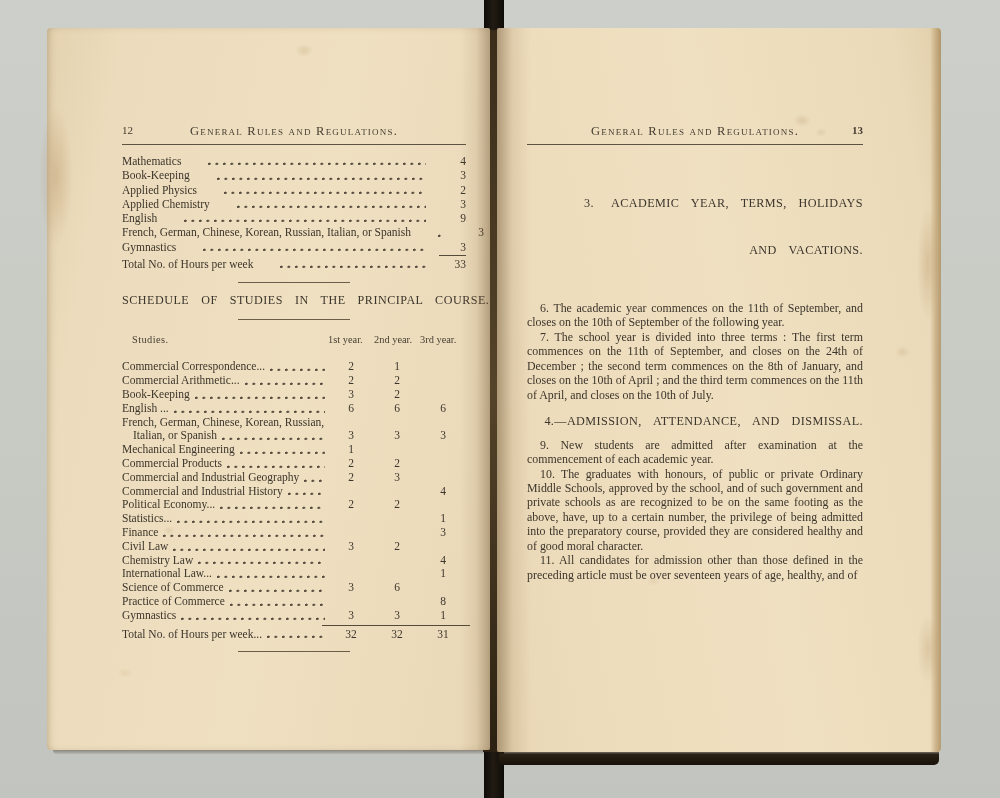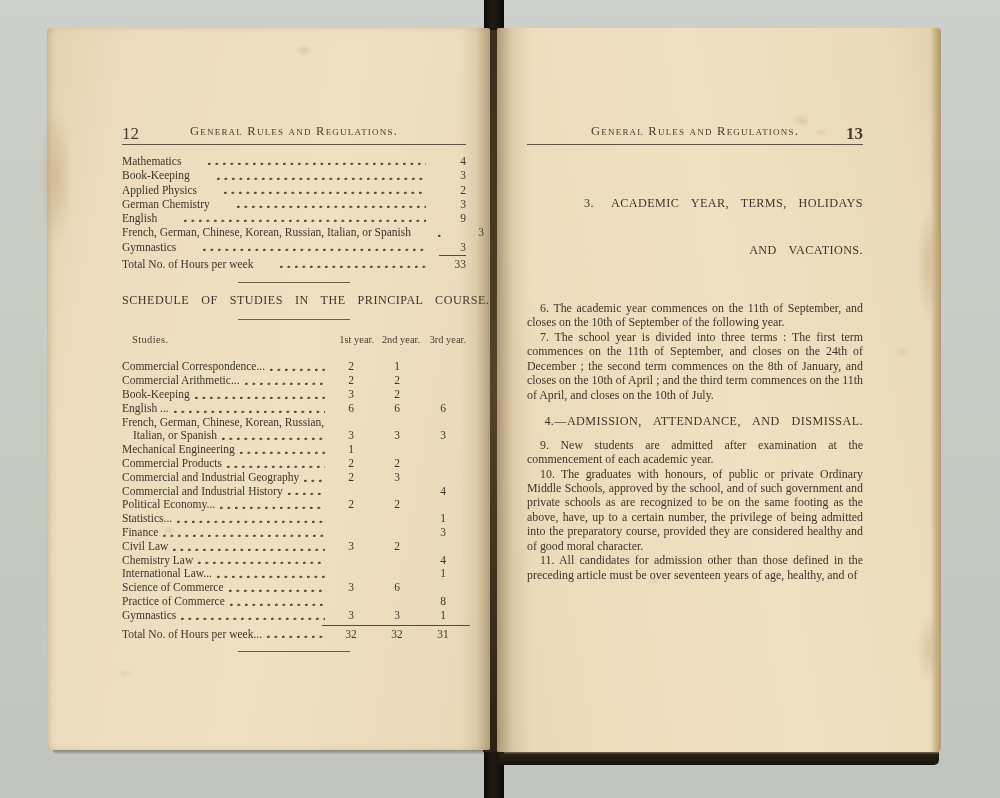--- a/index.html
+++ b/index.html
@@ -34,21 +34,21 @@
     background:linear-gradient(to left,rgba(140,105,60,0),rgba(140,105,60,.15) 55%,rgba(88,60,26,.42));border-radius:2px 0 0 2px;}
   .fore-edge{position:absolute;right:0;top:0;width:11px;height:100%;border-radius:0 4px 4px 0;
     background:linear-gradient(to right,rgba(190,160,110,0),rgba(172,138,88,.5) 55%,rgba(146,112,64,.6));}
   .stain{position:absolute;border-radius:50%;background:radial-gradient(closest-side,rgba(158,112,58,.32),rgba(158,112,58,0));pointer-events:none;}
 
   .content{position:absolute;}
   .page.left .content{left:75px;top:96px;width:344px;}
   .page.right .content{left:30px;top:96px;width:336px;}
 
   .running-head{position:relative;text-align:center;font-variant:small-caps;letter-spacing:1.2px;font-size:12.6px;color:#453d31;height:16px;}
-  .pagenum{position:absolute;top:0;font-variant:normal;letter-spacing:0;font-size:17px;}
+  .pagenum{position:absolute;top:0;font-variant:normal;letter-spacing:0;font-size:11px;}
   .pn-left{left:0;} .pn-right{right:0;font-weight:bold;}
   .head-rule{border:none;border-top:1.4px solid rgba(68,58,43,.85);margin:4px 0 0;}
 
   
   .hours{margin-top:9px;}
   .hrow{display:flex;align-items:baseline;font-size:11.5px;line-height:14.3px;gap:22px;}
   .hlabel{white-space:nowrap;}
   .hval{flex:0 0 15px;text-align:right;white-space:nowrap;}
   .leader{flex:1 1 6px;min-width:6px;height:10px;align-self:flex-end;margin:0 3px 2px 5px;
     background-image:radial-gradient(circle at 1.3px 1.8px,rgba(62,53,42,.85) 1.05px,rgba(62,53,42,0) 1.5px);
@@ -57,21 +57,21 @@
   .total-row{margin-top:1px;}
 
   .divider{width:112px;border:none;border-top:1.3px solid rgba(82,71,53,.85);margin:11px auto 0;}
   .schedule-title{text-align:center;font-size:12.1px;letter-spacing:.5px;word-spacing:2.5px;margin-top:10px;white-space:pre;}
   .divider.d-sm{margin-top:11px;}
 
   
   .thead{display:flex;align-items:baseline;margin-top:14px;font-size:10.4px;color:#463e31;}
   .th-studies{margin-left:10px;letter-spacing:.4px;}
   .th-spacer{flex:1 1 auto;}
-  .th-col{flex:0 0 46px;text-align:right;white-space:nowrap;}
+  .th-col{flex:0 0 46px;text-align:left;white-space:nowrap;}
   .srows{margin-top:15px;}
   .srow{display:flex;align-items:baseline;font-size:11.5px;line-height:13.8px;}
   .slabel{white-space:nowrap;}
   .cell{flex:0 0 46px;text-align:center;white-space:nowrap;}
   .cell.dots{background-image:radial-gradient(circle at 1.3px 1.8px,rgba(62,53,42,.85) 1.05px,rgba(62,53,42,0) 1.5px);
     background-size:7.5px 4px;background-repeat:repeat-x;background-position:2px calc(100% - 3px);}
   .srow.nodots .leader{background:none;}
   .srow.indent .slabel{padding-left:11px;}
   .totals-rule{width:148px;border:none;border-top:1.1px solid rgba(68,58,43,.9);margin:2px -4px 0 auto;}
   .stotal{margin-top:2px;}
@@ -121,21 +121,21 @@
             <span class="hlabel">Book-Keeping</span>
             <span class="leader"></span>
             <span class="hval">3</span>
           </div>
             <div class="hrow">
             <span class="hlabel">Applied Physics</span>
             <span class="leader"></span>
             <span class="hval">2</span>
           </div>
             <div class="hrow">
-            <span class="hlabel">German Chemistry</span>
+            <span class="hlabel">Applied Chemistry</span>
             <span class="leader"></span>
             <span class="hval">3</span>
           </div>
             <div class="hrow">
             <span class="hlabel">English</span>
             <span class="leader"></span>
             <span class="hval">9</span>
           </div>
             <div class="hrow">
             <span class="hlabel">French, German, Chinese, Korean, Russian, Italian, or Spanish</span>

